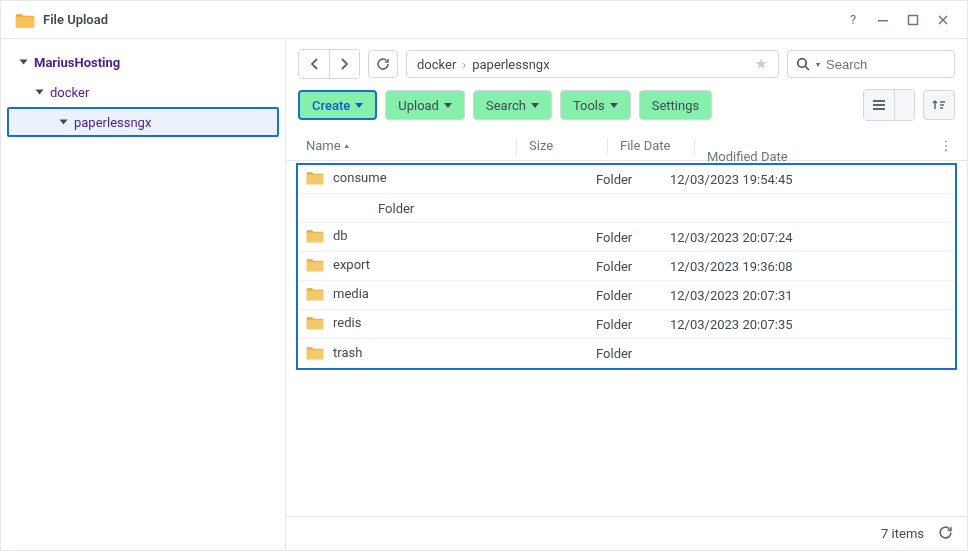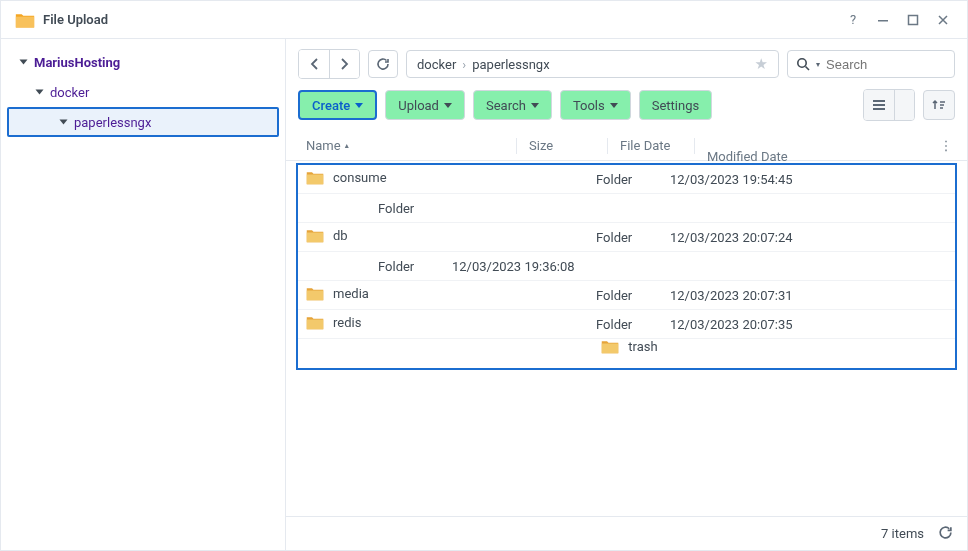--- a/index.html
+++ b/index.html
@@ -40,21 +40,21 @@
 .sort-btn { width: 32px; height: 30px; border: 1px solid #d1d7de; border-radius: 4px; display: flex; align-items: center; justify-content: center; color: #5b6775; cursor: pointer; background:#f4f6f8; }
 .table-head { display: flex; align-items: center; height: 30px; padding: 0 12px; color: #6b7885; border-bottom: 1px solid #e5e9ef; }
 .col-name { flex: 0 0 218px; padding-left: 8px; display:flex; align-items:center; gap:4px;}
 .col-size { flex: 0 0 78px; }
 .col-type { flex: 0 0 74px; }
 .col-date { flex: 1; margin-top: 22px; }
 .col-menu { flex: 0 0 18px; text-align: center; cursor:pointer; }
 .th-div { width:1px; height:16px; background:#e5e9ef; margin-right:12px; }
 .files { border: 2px solid #1b6dd0; margin: 2px 10px 0 10px; }
 .file-row { display: flex; align-items: center; height: 29px; padding: 0 2px; border-bottom: 1px solid #f0f2f5; cursor: pointer; }
-.file-row:last-child { border-bottom: none; flex-direction: column; }
+.file-row:last-child { border-bottom: none; }
 .file-row .fname { flex: 0 0 218px; display: flex; align-items: flex-start; gap: 9px; padding-left: 6px; }
 .file-row .fsize { flex: 0 0 78px; }
 .file-row .ftype { flex: 0 0 74px; }
 .file-row .fdate { flex: 1; }
 .folder-ico { width: 18px; height: 15px; }
 .footer { margin-top: auto; display: flex; align-items: center; justify-content: flex-end; height: 34px; padding: 0 14px; border-top: 1px solid #e5e9ef; gap: 14px; color:#414b55; }
 .footer .reload { cursor:pointer; color:#5b6775; }
 .sort-arrow { font-size: 8px; color:#6b7885; }
 </style>
 </head>
@@ -210,20 +210,27 @@
                 <path d="M1 3 L8 3 L10 5 L23 5 L23 19 L1 19 Z" fill="#e6a43a"></path>
                 <path d="M1 6 L23 6 L23 19 L1 19 Z" fill="#f3c96b"></path>
               </svg></span>
             <span>db</span>
           </div>
           <div class="fsize"></div>
           <div class="ftype">Folder</div>
           <div class="fdate">12/03/2023 20:07:24</div>
         </div>
         <div class="file-row">
+          <div class="fname">
+            <span><svg class="folder-ico" viewBox="0 0 24 20">
+                <path d="M1 3 L8 3 L10 5 L23 5 L23 19 L1 19 Z" fill="#e6a43a"></path>
+                <path d="M1 6 L23 6 L23 19 L1 19 Z" fill="#f3c96b"></path>
+              </svg></span>
+            <span>export</span>
+          </div>
           <div class="fsize"></div>
           <div class="ftype">Folder</div>
           <div class="fdate">12/03/2023 19:36:08</div>
         </div>
         <div class="file-row">
           <div class="fname">
             <span><svg class="folder-ico" viewBox="0 0 24 20">
                 <path d="M1 3 L8 3 L10 5 L23 5 L23 19 L1 19 Z" fill="#e6a43a"></path>
                 <path d="M1 6 L23 6 L23 19 L1 19 Z" fill="#f3c96b"></path>
               </svg></span>

